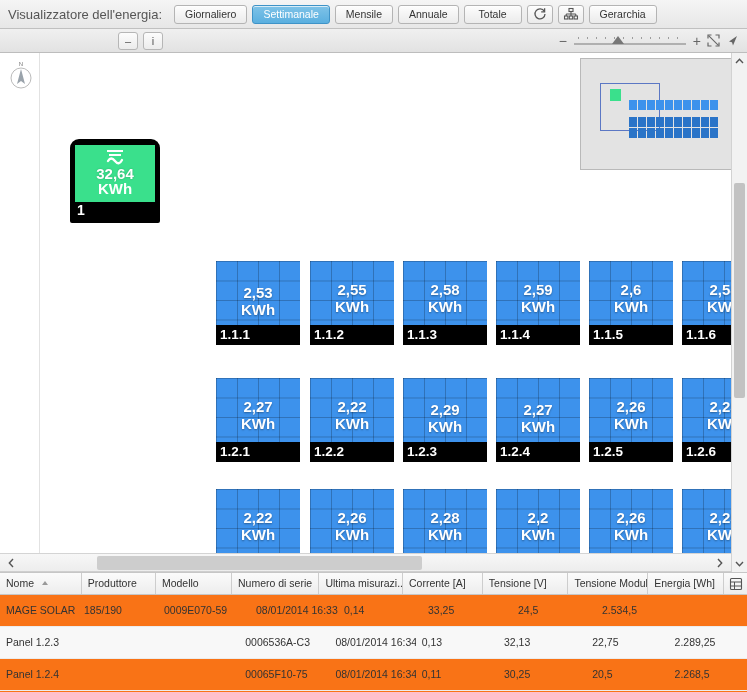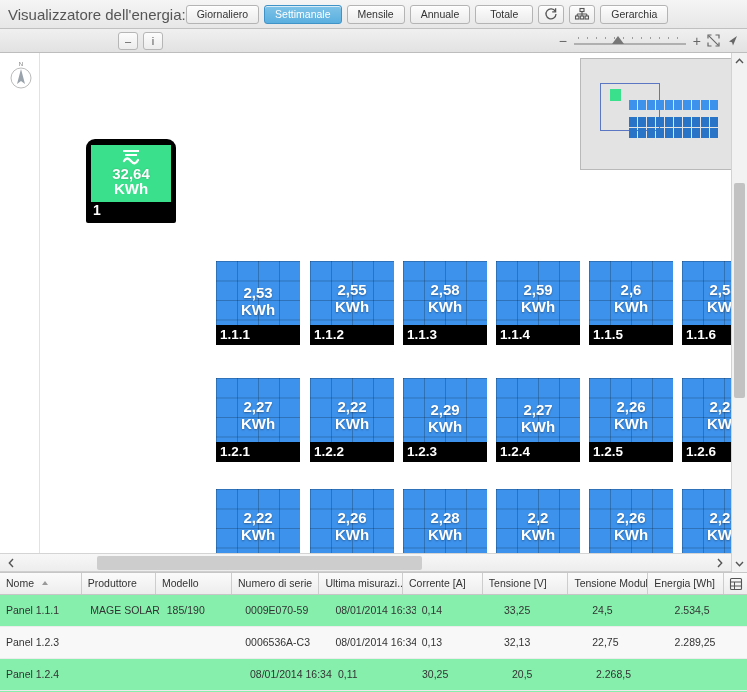--- a/index.html
+++ b/index.html
@@ -11,21 +11,21 @@
   }
   #app{position:relative;width:747px;height:692px;}
 
   
   .toolbar1{
     position:absolute;left:0;top:0;width:747px;height:29px;
     background:linear-gradient(#f5f5f5,#e7e7e7);
     border-bottom:1px solid #c0c0c0;
     display:flex;align-items:center;box-sizing:border-box;padding-left:8px;
   }
-  .tb-label{font-size:15px;color:#555;margin-right:0;white-space:nowrap;}
+  .tb-label{font-size:13px;color:#555;margin-right:12px;white-space:nowrap;}
   .btn{
     height:19px;min-width:58px;padding:0 10px;margin-right:5px;
     background:linear-gradient(#fdfdfd,#ebebeb);
     border:1px solid #b4b4b4;border-radius:3px;
     font-size:10.5px;color:#333;line-height:17px;text-align:center;
     box-sizing:border-box;cursor:pointer;white-space:nowrap;
     box-shadow:0 1px 0 rgba(255,255,255,.7) inset;
   }
   .btn.active{
     background:linear-gradient(#7fc3e8,#5aafdf);
@@ -85,21 +85,21 @@
     background:#e3e3e3;border:1px solid #b9b9b9;box-sizing:border-box;
   }
   .mm-green{position:absolute;left:29px;top:30px;width:11px;height:12px;background:#3ae08c;}
   .mm-view{position:absolute;left:19px;top:24px;width:60px;height:48px;
     border:1px solid #5b77c4;box-sizing:border-box;}
   .mm-row{position:absolute;display:flex;gap:1px;}
   .mm-cell{width:8px;height:10px;background:#3d92ec;}
   .mm-cell.dk{background:#2a74c8;}
 
   
-  .node-inv{position:absolute;left:86px;top:86px;width:90px;height:84px;}
+  .node-inv{position:absolute;left:70px;top:86px;width:90px;height:84px;}
   .inv-body{position:absolute;left:0;top:0;width:90px;height:84px;background:#000;
     border-radius:9px 9px 2px 2px;}
   .inv-screen{position:absolute;left:5px;top:6px;width:80px;height:57px;background:#3ae08c;
     display:flex;flex-direction:column;align-items:center;justify-content:flex-start;}
   .inv-ic{margin-top:3px;}
   .inv-val{color:#fff;font-weight:bold;font-size:15px;line-height:15px;margin-top:1px;
     text-shadow:0 0 2px rgba(0,0,0,.25);}
   .inv-unit{color:#fff;font-weight:bold;font-size:15px;line-height:16px;}
   .inv-lab{position:absolute;left:7px;top:63px;color:#fff;font-weight:bold;font-size:14px;}
 
@@ -128,21 +128,21 @@
   .hscroll{position:absolute;left:0;bottom:120px;width:731px;height:19px;
     background:linear-gradient(#f7f7f7,#ededed);border-top:1px solid #d4d4d4;
     border-bottom:1px solid #cfcfcf;box-sizing:border-box;}
   .hscroll .arw{position:absolute;top:0;width:18px;height:18px;display:flex;
     align-items:center;justify-content:center;cursor:pointer;}
   .hscroll .arw.lt{left:2px;} .hscroll .arw.rt{right:2px;}
   .hscroll .thumb{position:absolute;top:2px;left:97px;width:325px;height:14px;
     background:#cdcdcd;border-radius:2px;cursor:pointer;}
 
   
-  .table{position:absolute;left:0;bottom:0;width:747px;height:120px;background:#86efac;
+  .table{position:absolute;left:0;bottom:0;width:747px;height:120px;background:#f97316;
     border-top:1px solid #c6c6c6;box-sizing:border-box;}
   .thead{display:flex;height:22px;background:linear-gradient(#fbfbfb,#ededed);
     border-bottom:1px solid #c6c6c6;box-sizing:border-box;}
   .th{position:relative;height:21px;line-height:21px;font-size:10.5px;color:#333;
     padding-left:6px;box-sizing:border-box;border-right:1px solid #cdcdcd;
     overflow:hidden;white-space:nowrap;cursor:pointer;}
   .th .sortar{display:inline-block;width:0;height:0;margin-left:5px;vertical-align:2px;
     border-left:3px solid transparent;border-right:3px solid transparent;
     border-bottom:4px solid #999;}
   .th.last{border-right:none;width:24px;padding:0;display:flex;align-items:center;
@@ -492,21 +492,20 @@
       <div class="th" style="width:80px">Energia [Wh]</div>
       <div class="th last">
         <svg width="14" height="14" viewBox="0 0 14 14">
           <rect x="1.5" y="1.5" width="11" height="11" rx="1" fill="none" stroke="#555" stroke-width="1.1"></rect>
           <path d="M1.5 5 L12.5 5 M5.5 5 L5.5 12.5 M1.5 9 L12.5 9" stroke="#555" stroke-width="1"></path>
         </svg>
       </div>
     </div>
 
     <div class="trow">
-      <div class="td" style="width:86px">Panel 1.1.1</div>
       <div class="td" style="width:78px">MAGE SOLAR</div>
       <div class="td" style="width:80px">185/190</div>
       <div class="td" style="width:92px">0009E070-59</div>
       <div class="td" style="width:88px">08/01/2014 16:33</div>
       <div class="td" style="width:84px">0,14</div>
       <div class="td" style="width:90px">33,25</div>
       <div class="td" style="width:84px">24,5</div>
       <div class="td" style="width:80px">2.534,5</div>
     </div>
 
@@ -519,20 +518,21 @@
       <div class="td" style="width:84px">0,13</div>
       <div class="td" style="width:90px">32,13</div>
       <div class="td" style="width:84px">22,75</div>
       <div class="td" style="width:80px">2.289,25</div>
     </div>
 
     <div class="trow">
       <div class="td" style="width:86px">Panel 1.2.4</div>
       <div class="td" style="width:78px"></div>
       <div class="td" style="width:80px"></div>
+      <div class="td" style="width:92px">00065F10-75</div>
       <div class="td" style="width:88px">08/01/2014 16:34</div>
       <div class="td" style="width:84px">0,11</div>
       <div class="td" style="width:90px">30,25</div>
       <div class="td" style="width:84px">20,5</div>
       <div class="td" style="width:80px">2.268,5</div>
     </div>
   </div>
 
 </div>
 

